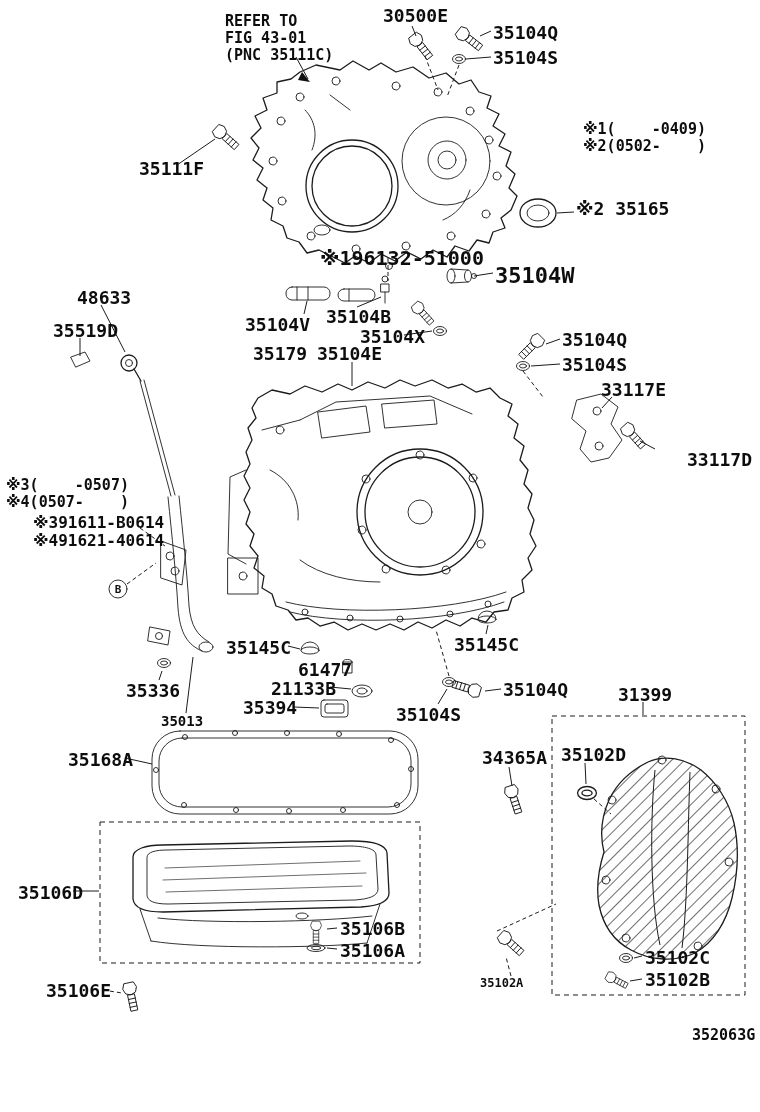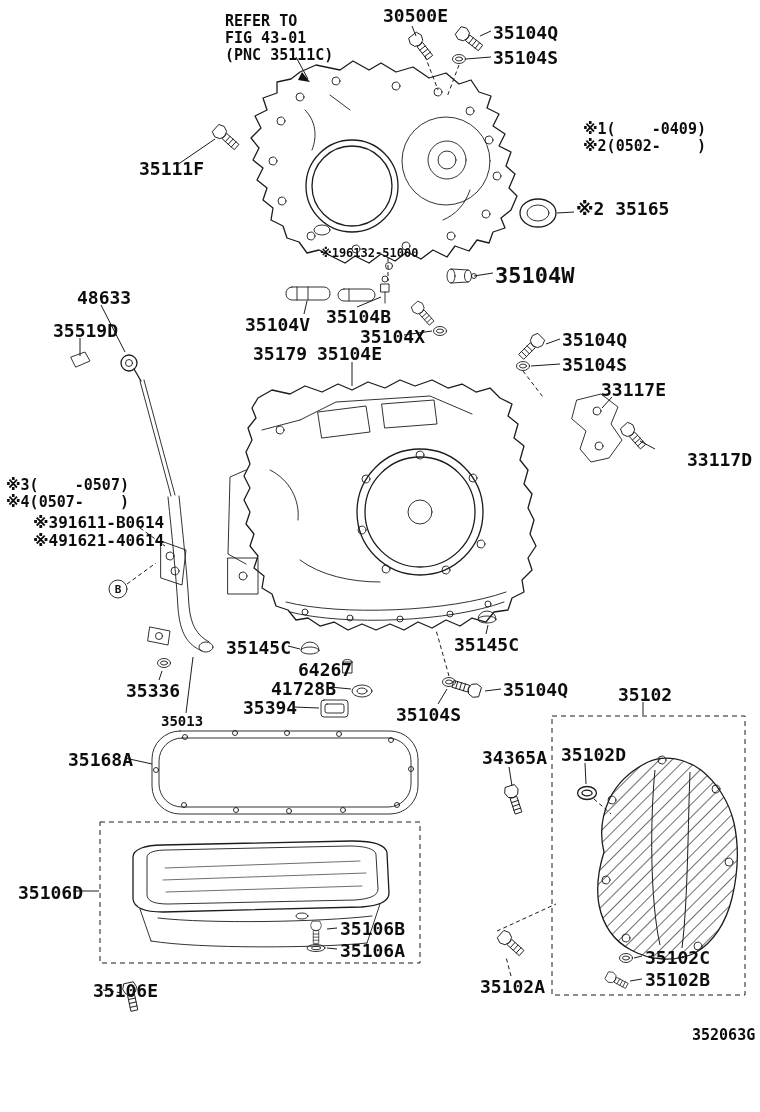--- a/index.html
+++ b/index.html
@@ -279,53 +279,53 @@
       <div class="plabel" style="left: 225px; top: 13px; font-size: 15px;">REFER TO
 FIG 43-01
 (PNC 35111C)</div>
       <div class="plabel" style="left: 383px; top: 6px; font-size: 18px;">30500E</div>
       <div class="plabel" style="left: 493px; top: 23px; font-size: 18px;">35104Q</div>
       <div class="plabel" style="left: 493px; top: 48px; font-size: 18px;">35104S</div>
       <div class="plabel" style="left: 139px; top: 159px; font-size: 18px;">35111F</div>
       <div class="plabel" style="left: 583px; top: 121px; font-size: 15px;">※1(    -0409)
 ※2(0502-    )</div>
       <div class="plabel" style="left: 576px; top: 199px; font-size: 18px;">※2 35165</div>
-      <div class="plabel" style="left: 320px; top: 247px; font-size: 12px; text-align: center;">※196132-51000</div>
+      <div class="plabel" style="left: 320px; top: 247px; font-size: 20px; text-align: center;">※196132-51000</div>
       <div class="plabel" style="left: 495px; top: 264px; font-size: 22px; text-align: right;">35104W</div>
       <div class="plabel" style="left: 77px; top: 288px; font-size: 18px;">48633</div>
       <div class="plabel" style="left: 53px; top: 321px; font-size: 18px;">35519D</div>
       <div class="plabel" style="left: 245px; top: 315px; font-size: 18px;">35104V</div>
       <div class="plabel" style="left: 326px; top: 307px; font-size: 18px;">35104B</div>
       <div class="plabel" style="left: 360px; top: 327px; font-size: 18px;">35104X</div>
       <div class="plabel" style="left: 253px; top: 344px; font-size: 18px;">35179</div>
       <div class="plabel" style="left: 317px; top: 344px; font-size: 18px;">35104E</div>
       <div class="plabel" style="left: 562px; top: 330px; font-size: 18px;">35104Q</div>
       <div class="plabel" style="left: 562px; top: 355px; font-size: 18px;">35104S</div>
       <div class="plabel" style="left: 601px; top: 380px; font-size: 18px;">33117E</div>
       <div class="plabel" style="left: 641px; top: 450px; font-size: 18px; margin-left: 46px;">33117D</div>
       <div class="plabel" style="left: 6px; top: 477px; font-size: 15px;">※3(    -0507)
 ※4(0507-    )</div>
       <div class="plabel" style="left: 33px; top: 514px; font-size: 16px;">※391611-B0614
 ※491621-40614</div>
       <div class="plabel" style="left: 226px; top: 638px; font-size: 18px;">35145C</div>
       <div class="plabel" style="left: 454px; top: 635px; font-size: 18px;">35145C</div>
-      <div class="plabel" style="left: 298px; top: 660px; font-size: 18px;">64267</div>
-      <div class="plabel" style="left: 271px; top: 679px; font-size: 18px;">41728B</div>
+      <div class="plabel" style="left: 298px; top: 660px; font-size: 18px;">61477</div>
+      <div class="plabel" style="left: 271px; top: 679px; font-size: 18px;">21133B</div>
       <div class="plabel" style="left: 126px; top: 681px; font-size: 18px; text-align: right;">35336</div>
       <div class="plabel" style="left: 243px; top: 698px; font-size: 18px;">35394</div>
       <div class="plabel" style="left: 503px; top: 680px; font-size: 18px;">35104Q</div>
       <div class="plabel" style="left: 396px; top: 705px; font-size: 18px;">35104S</div>
       <div class="plabel" style="left: 161px; top: 714px; font-size: 14px;">35013</div>
-      <div class="plabel" style="left: 618px; top: 685px; font-size: 18px;">35102</div>
+      <div class="plabel" style="left: 618px; top: 685px; font-size: 18px;">31399</div>
       <div class="plabel" style="left: 68px; top: 750px; font-size: 18px;">35168A</div>
       <div class="plabel" style="left: 482px; top: 748px; font-size: 18px;">34365A</div>
       <div class="plabel" style="left: 561px; top: 745px; font-size: 18px;">35102D</div>
       <div class="plabel" style="left: 18px; top: 883px; font-size: 18px;">35106D</div>
       <div class="plabel" style="left: 340px; top: 919px; font-size: 18px;">35106B</div>
       <div class="plabel" style="left: 340px; top: 941px; font-size: 18px;">35106A</div>
-      <div class="plabel" style="left: 46px; top: 981px; font-size: 18px; margin-left: 47px;">35106E</div>
-      <div class="plabel" style="left: 480px; top: 977px; font-size: 18px;">35102A</div>
+      <div class="plabel" style="left: 46px; top: 981px; font-size: 18px;">35106E</div>
+      <div class="plabel" style="left: 480px; top: 977px; font-size: 12px;">35102A</div>
       <div class="plabel" style="left: 645px; top: 948px; font-size: 18px;">35102C</div>
       <div class="plabel" style="left: 645px; top: 970px; font-size: 18px;">35102B</div>
       <div class="plabel" style="left: 692px; top: 1027px; font-size: 15px;">352063G</div>
     </div>
 
 </div>
 
 </body></html>

